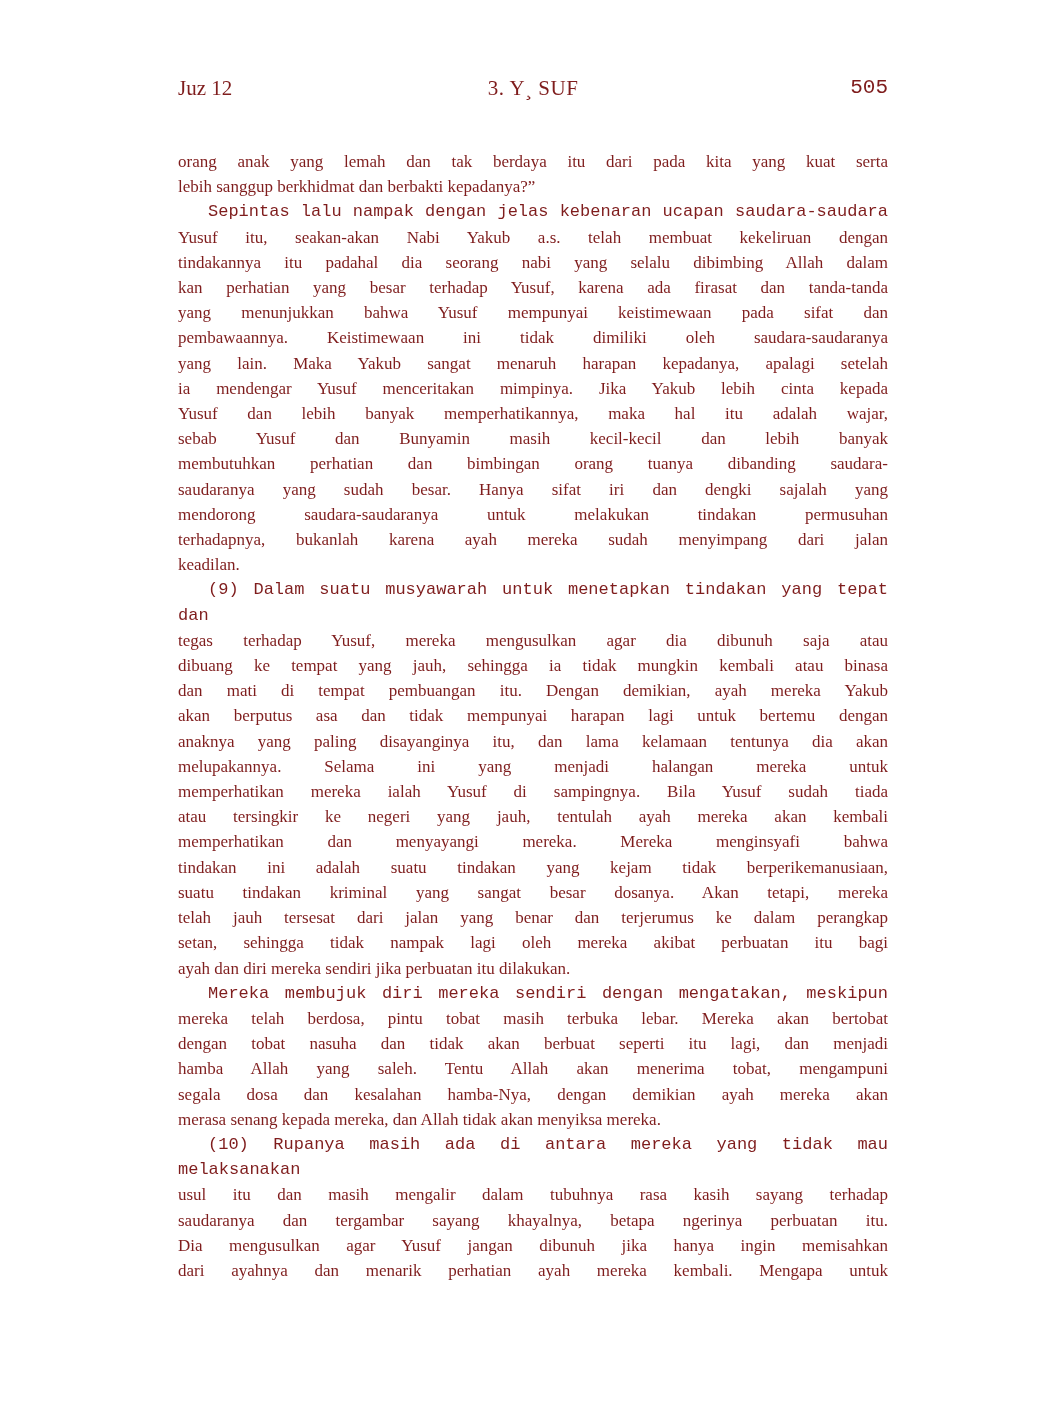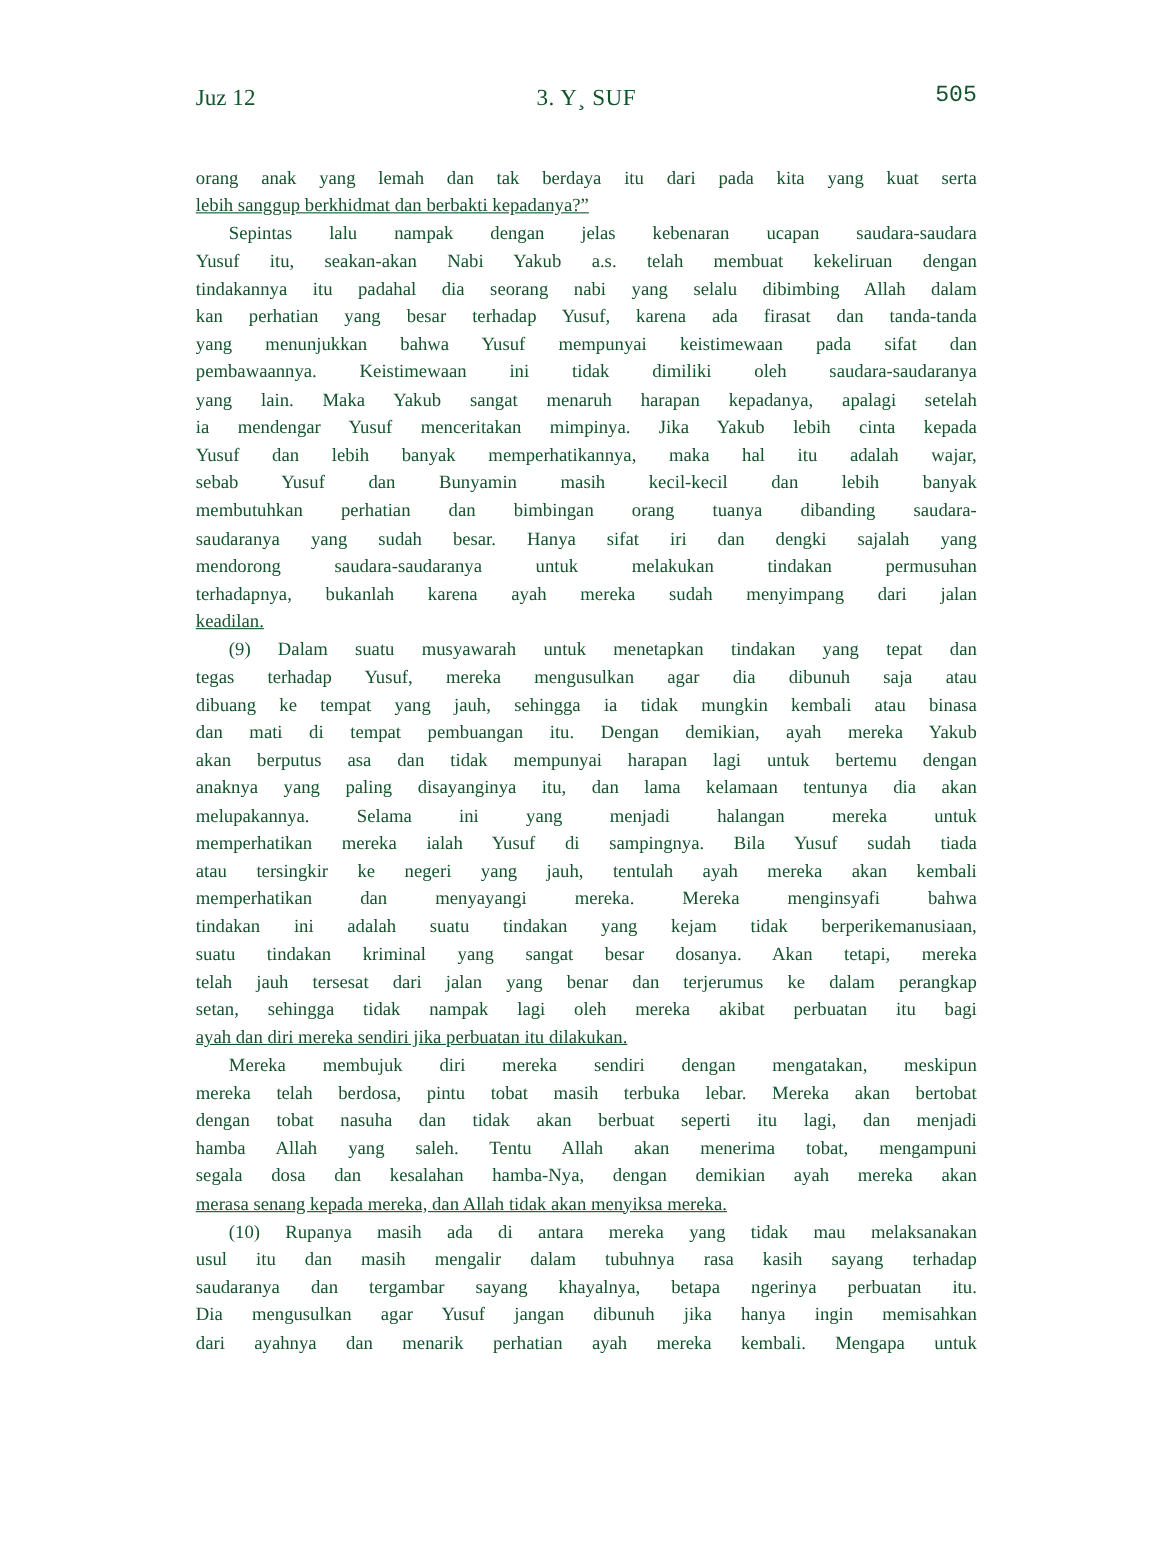--- a/index.html
+++ b/index.html
@@ -6,21 +6,21 @@
     margin: 0;
     padding: 0;
     background: #ffffff;
   }
   #page {
     position: relative;
     width: 1063px;
     height: 1417px;
     background: #ffffff;
     font-family: "Liberation Serif", "DejaVu Serif", serif;
-    color: #14532d;
+    color: #7f1d1d;
     overflow: hidden;
   }
   #header {
     position: absolute;
     left: 178px;
     right: 175px;
     top: 74px;
     height: 28px;
     font-size: 21px;
     line-height: 28px;
@@ -52,24 +52,24 @@
     font-size: 17px;
     line-height: 25.2px;
   }
   .line {
     text-align: justify;
     text-align-last: justify;
     white-space: normal;
   }
   .line.lastline {
     text-align-last: left;
-    text-decoration: underline;
   }
   .line.indent {
     text-indent: 30px;
+    font-family: Liberation Mono, monospace;
   }
 </style>
 </head>
 <body>
 
 <div id="page">
   <div id="header">
     <span class="h-left">Juz 12</span>
     <span class="h-center">3. Y¸ SUF</span>
     <span class="h-right">505</span>

